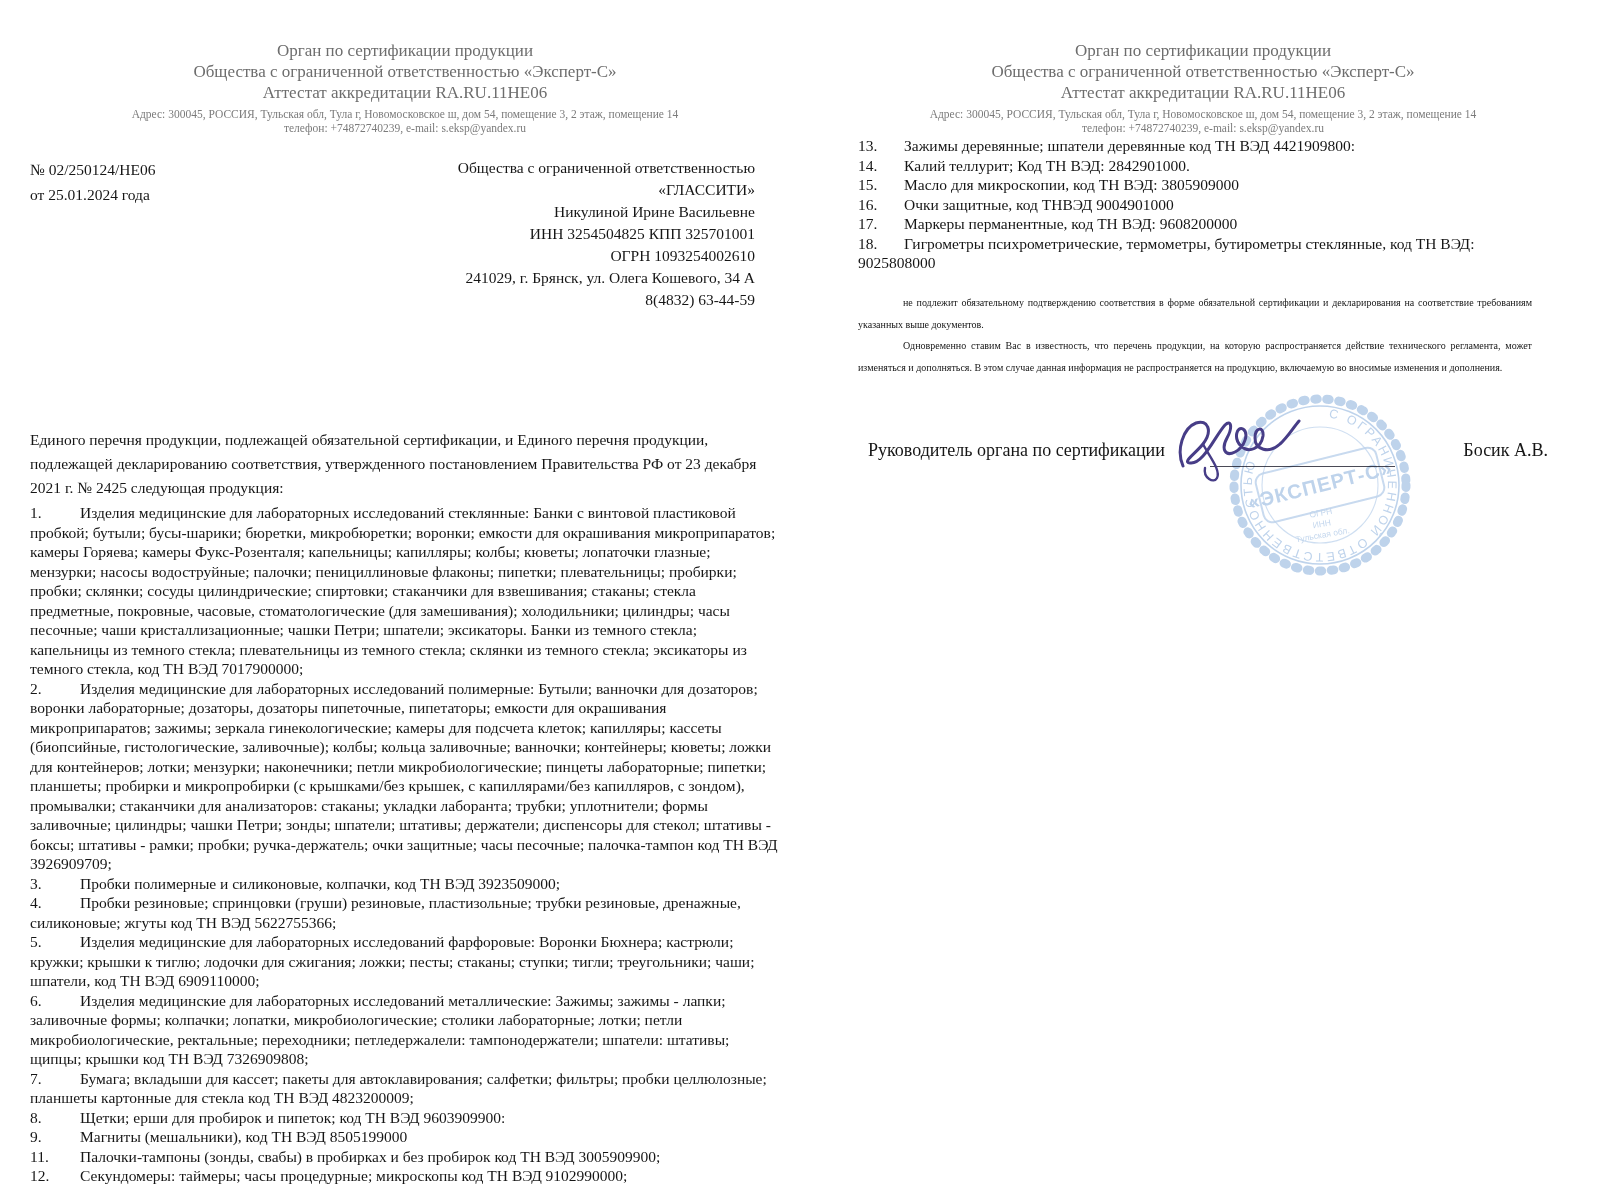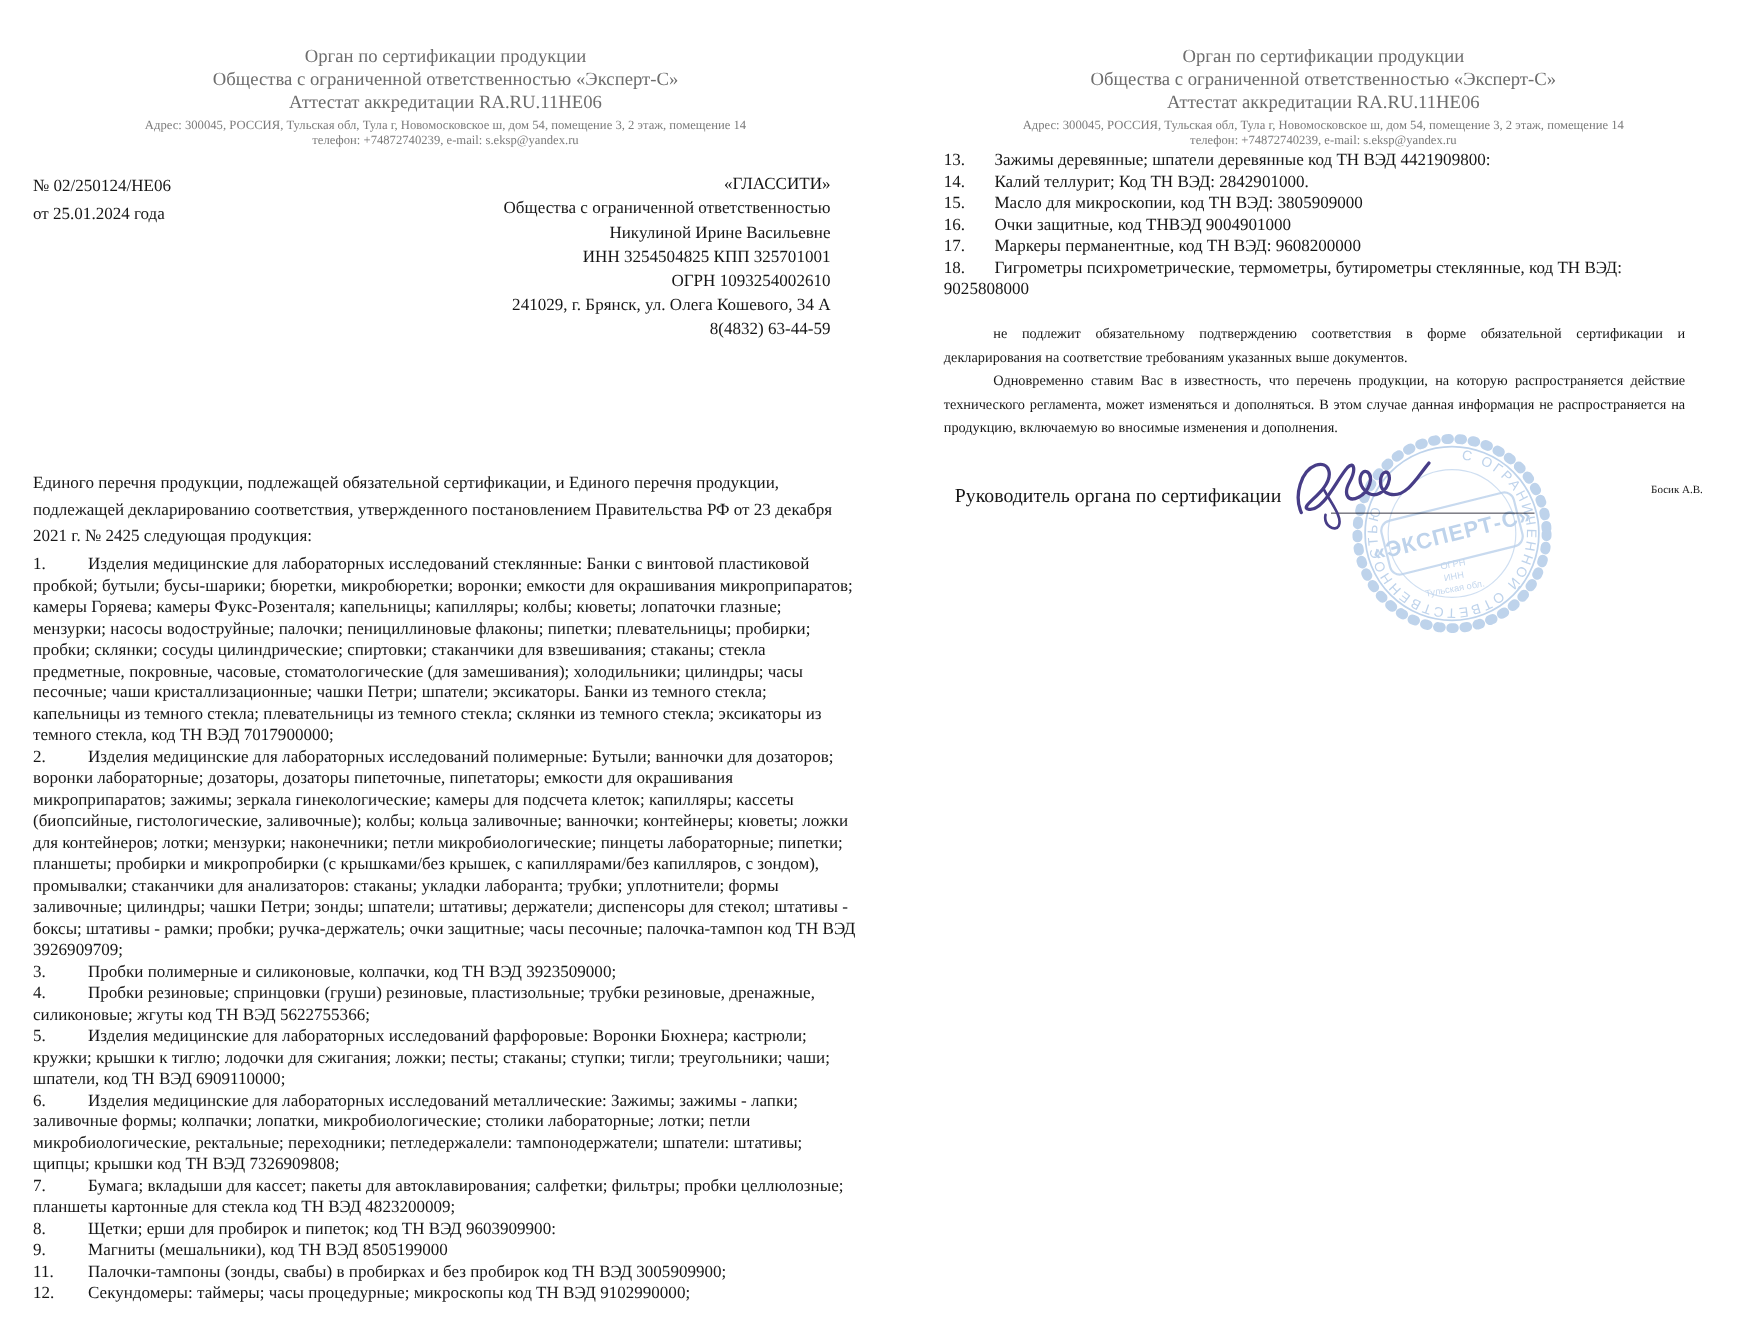--- a/index.html
+++ b/index.html
@@ -24,26 +24,26 @@
   .intro{position:absolute;left:0;right:0;top:385px;font-size:15.5px;text-indent:56px;}
   .basis{position:absolute;left:0;right:0;top:428px;font-size:15.5px;line-height:24px;}
 
   .items{position:absolute;left:0;right:0;font-size:15.5px;line-height:19.5px;}
   #page-left  .items{top:503px;}
   #page-right .items{top:136px;}
   .item{margin:0;}
   .item .num{display:inline-block;width:50px;}
   #page-right .item .num{width:46px;}
 
-  .paras{position:absolute;left:0;right:16px;top:292px;font-size:13px;line-height:21.5px;
+  .paras{position:absolute;left:0;right:16px;top:292px;font-size:10px;line-height:21.5px;
          text-align:justify;}
   .paras p{margin:0;text-indent:45px;}
 
   .signer-role{position:absolute;left:0;top:440px;font-size:18px;margin-left:10px;}
-  .signer-name{position:absolute;right:0;top:440px;font-size:10px;}
+  .signer-name{position:absolute;right:0;top:440px;font-size:18px;}
   .sig-line{position:absolute;left:352px;top:466px;width:185px;border-top:1.5px solid #4a4a56;}
 
   .stamp{position:absolute;left:367px;top:390px;width:190px;height:190px;
          mix-blend-mode:multiply;opacity:.88;}
   .signature{position:absolute;left:315px;top:408px;width:140px;height:78px;z-index:5;}
 </style>
 </head>
 <body>
 
 <div class="page" id="page-left">
@@ -55,22 +55,22 @@
     <div class="small first">Адрес: 300045, РОССИЯ, Тульская обл, Тула г, Новомосковское ш, дом 54, помещение 3, 2 этаж, помещение 14</div>
     <div class="small">телефон: +74872740239, e-mail: s.eksp@yandex.ru</div>
   </div>
 
   <div class="ref-block">
     <div>№ 02/250124/НЕ06</div>
     <div>от 25.01.2024 года</div>
   </div>
 
   <div class="addressee">
+    <div>Общества с ограниченной ответственностью</div>
     <div>«ГЛАССИТИ»</div>
-    <div>Общества с ограниченной ответственностью</div>
     <div>Никулиной Ирине Васильевне</div>
     <div>ИНН 3254504825 КПП 325701001</div>
     <div>ОГРН 1093254002610</div>
     <div>241029, г. Брянск, ул. Олега Кошевого, 34 А</div>
     <div>8(4832) 63-44-59</div>
   </div>
 
   <div class="basis">Единого перечня продукции, подлежащей обязательной сертификации, и Единого перечня продукции, подлежащей декларированию соответствия, утвержденного постановлением Правительства РФ от 23 декабря 2021 г. № 2425 следующая продукция:</div>
 
   <div class="items">

